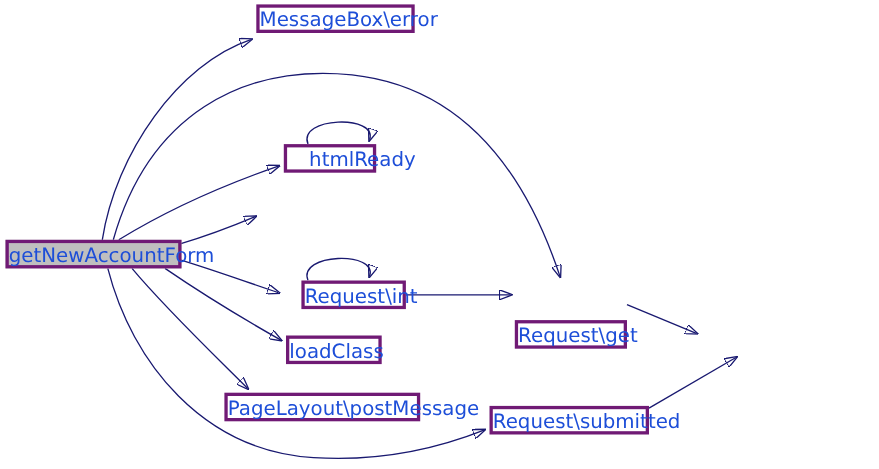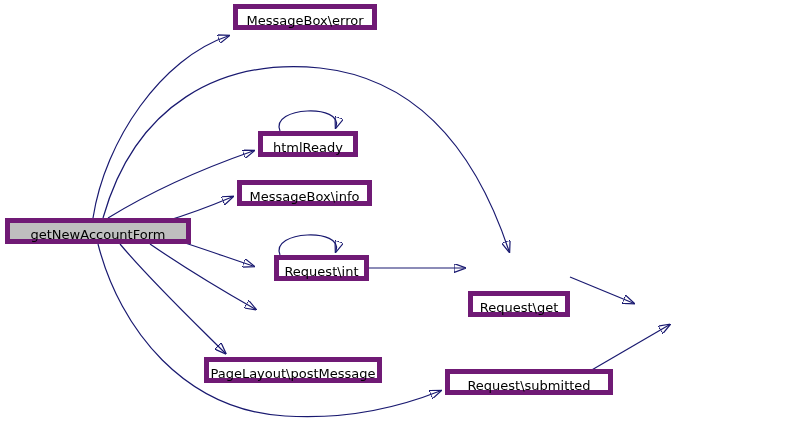--- a/index.html
+++ b/index.html
@@ -24,24 +24,24 @@
   }
   .edges path {
     fill: none;
     stroke: #191970;
     stroke-width: 1.2;
   }
   .node {
     position: absolute;
     box-sizing: border-box;
     height: 26px;
-    border: 5px solid #701a75;
+    border: 3px solid #701a75;
     background: #ffffff;
-    color: #000000;
-    font-size: 13px;
+    color: #1d4ed8;
+    font-size: 18px;
     line-height: 24px;
     text-align: center;
     white-space: nowrap;
     cursor: pointer;
   }
   .node.highlighted {
     background: #bfbfbf;
   }
 </style>
 </head>
@@ -64,31 +64,31 @@
     <path d="M 150,244 C 185,268 225,292 255,309" marker-end="url(#arrow)"></path>
     <path d="M 120,244 C 150,280 196,324 225,353" marker-end="url(#arrow)"></path>
     <path d="M 98,244 C 120,330 185,410 285,416 C 348,420 402,406 440,391" marker-end="url(#arrow)"></path>
     <path d="M 280,131 C 270,106 344,104 336,127" marker-end="url(#arrow)"></path>
     <path d="M 280,255 C 270,230 344,228 336,251" marker-end="url(#arrow)"></path>
     <path d="M 352,268 L 464,268" marker-end="url(#arrow)"></path>
     <path d="M 570,277 L 633,303" marker-end="url(#arrow)"></path>
     <path d="M 590,371 L 669,325" marker-end="url(#arrow)"></path>
   </svg>
 
-  <div class="node highlighted" style="left:5px;   top:218px; width:186px;">getNewAccountForm</div>
+  <div class="node highlighted" style="left:5px;   top:218px; width:160px;">getNewAccountForm</div>
 
   <div class="node" style="left:233px; top:4px;   width:144px;">MessageBox\error</div>
 
-  <div class="node" style="left:258px; top:131px; width:100px;">htmlReady</div>
+  <div class="node" style="left:258px; top:131px; width:84px;padding-left:20px;">htmlReady</div>
 
-  <div class="node" style="left:237px; top:180px; width:135px;">MessageBox\info</div>
 
   <div class="node" style="left:274px; top:255px; width:95px;">Request\int</div>
 
+  <div class="node" style="left:260px; top:305px; width:87px;">loadClass</div>
 
   <div class="node" style="left:204px; top:357px; width:178px;">PageLayout\postMessage</div>
 
   <div class="node" style="left:468px; top:255px; width:102px;margin-top:36px;">Request\get</div>
 
 
-  <div class="node" style="left:445px; top:369px; width:168px;">Request\submitted</div>
+  <div class="node" style="left:445px; top:369px; width:145px;">Request\submitted</div>
 
 </div>
 
 </body></html>

